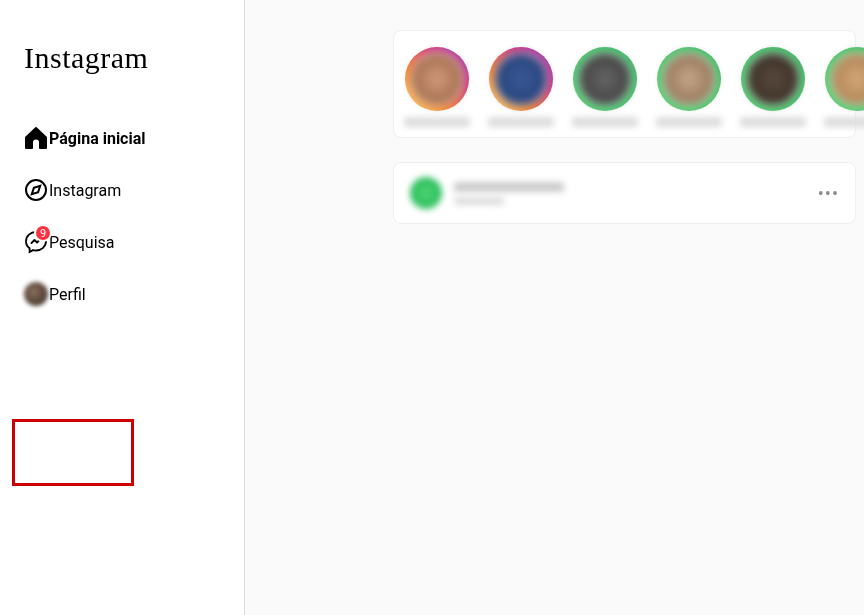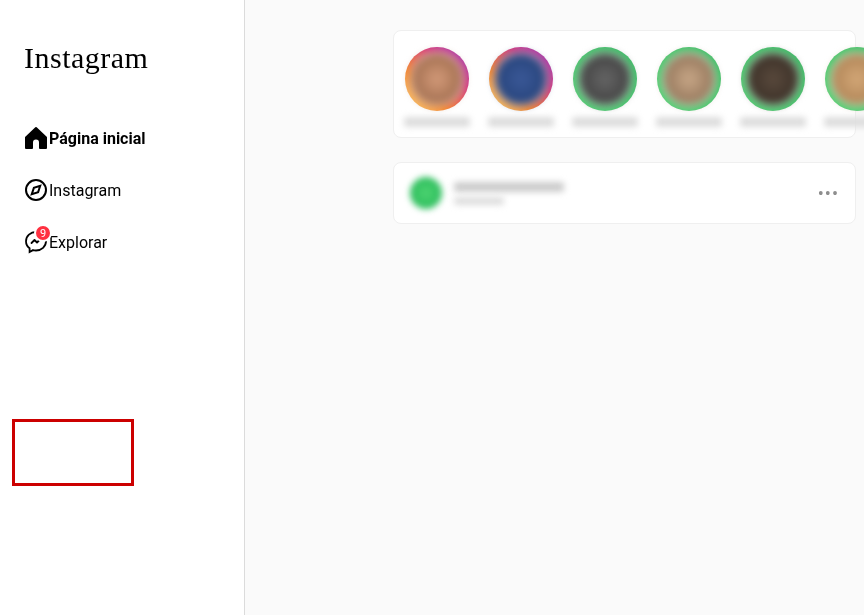--- a/index.html
+++ b/index.html
@@ -230,25 +230,31 @@
     </li>
 
     <li class="nav-item">
       <span class="nav-icon">
         <svg width="24" height="24" viewBox="0 0 24 24" fill="none" stroke="currentColor" stroke-width="1.8">
             <path d="M12 2C6.5 2 2 6.1 2 11.2c0 2.9 1.4 5.4 3.6 7.1V22l3.4-1.9c.9.3 2 .4 3 .4 5.5 0 10-4.1 10-9.2S17.5 2 12 2z"></path>
             <path d="M7.5 13l3-3 2.5 2.5 4-4" stroke-linecap="round" stroke-linejoin="round"></path>
           </svg>
         <span class="badge">9</span>
       </span>
-      <span class="nav-label">Explorar</span>
+      <span class="nav-label">Pesquisa</span>
     </li>
 
 
 
+    <li class="nav-item">
+      <span class="nav-icon">
+        <div class="profile-avatar"></div>
+      </span>
+      <span class="nav-label">Perfil</span>
+    </li>
 
   </ul>
 
 </nav>
 
 <div class="highlight-box" style="left:12px; top:419px; width:122px; height:67px;"></div>
 
 <main class="main">
   <div class="stories-bar" id="stories-bar">
       <div class="story">

